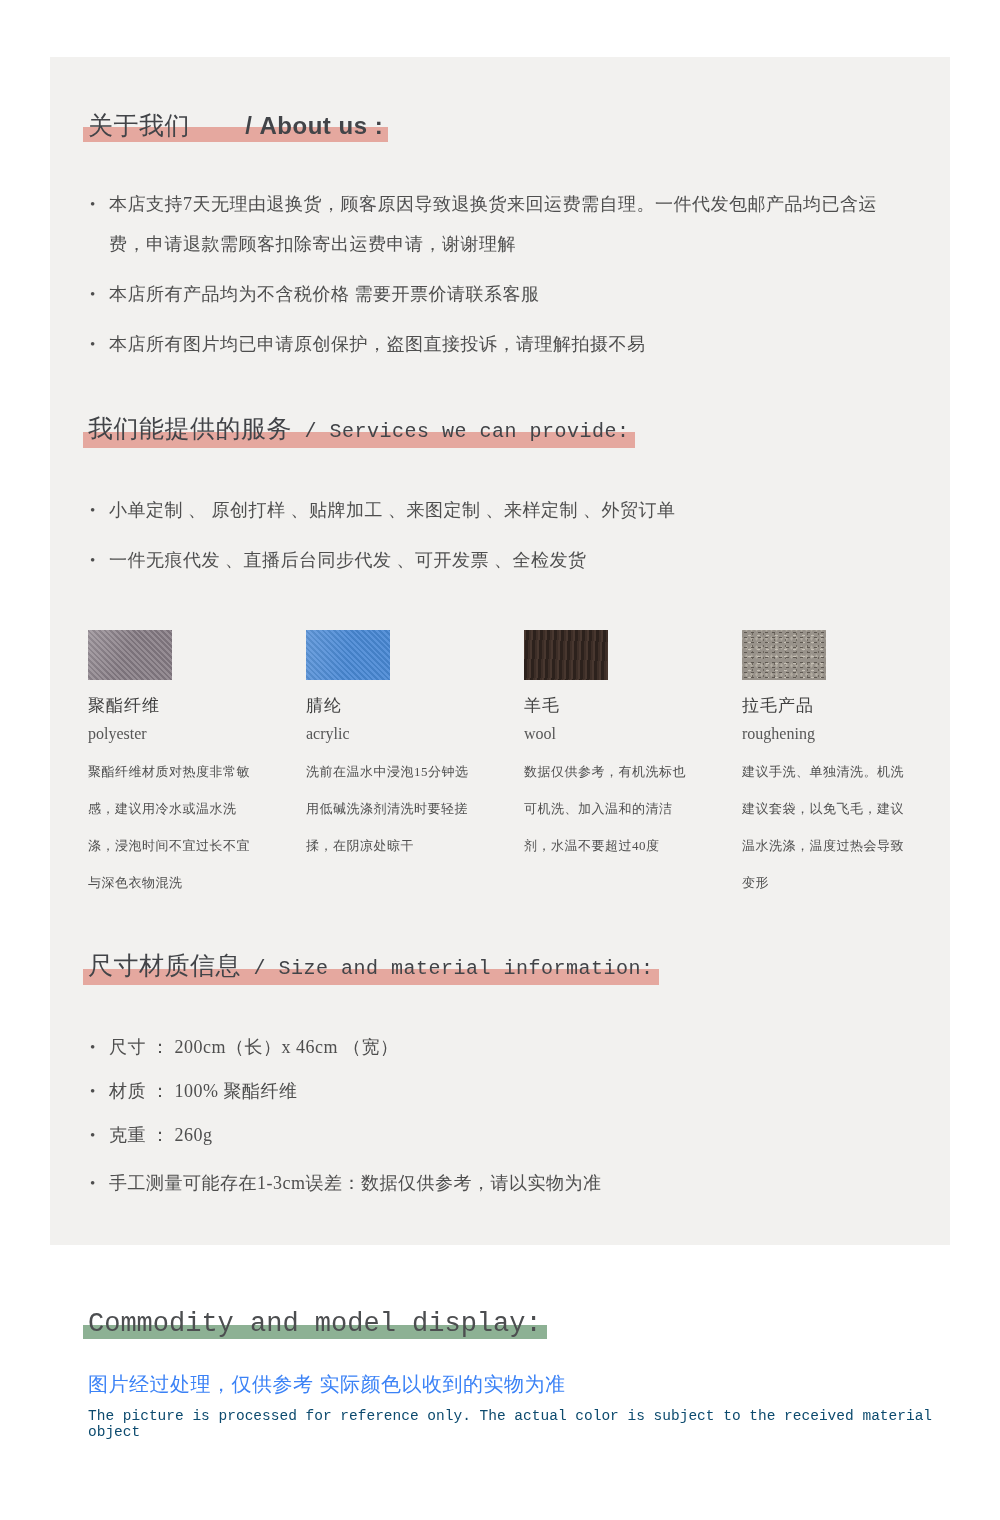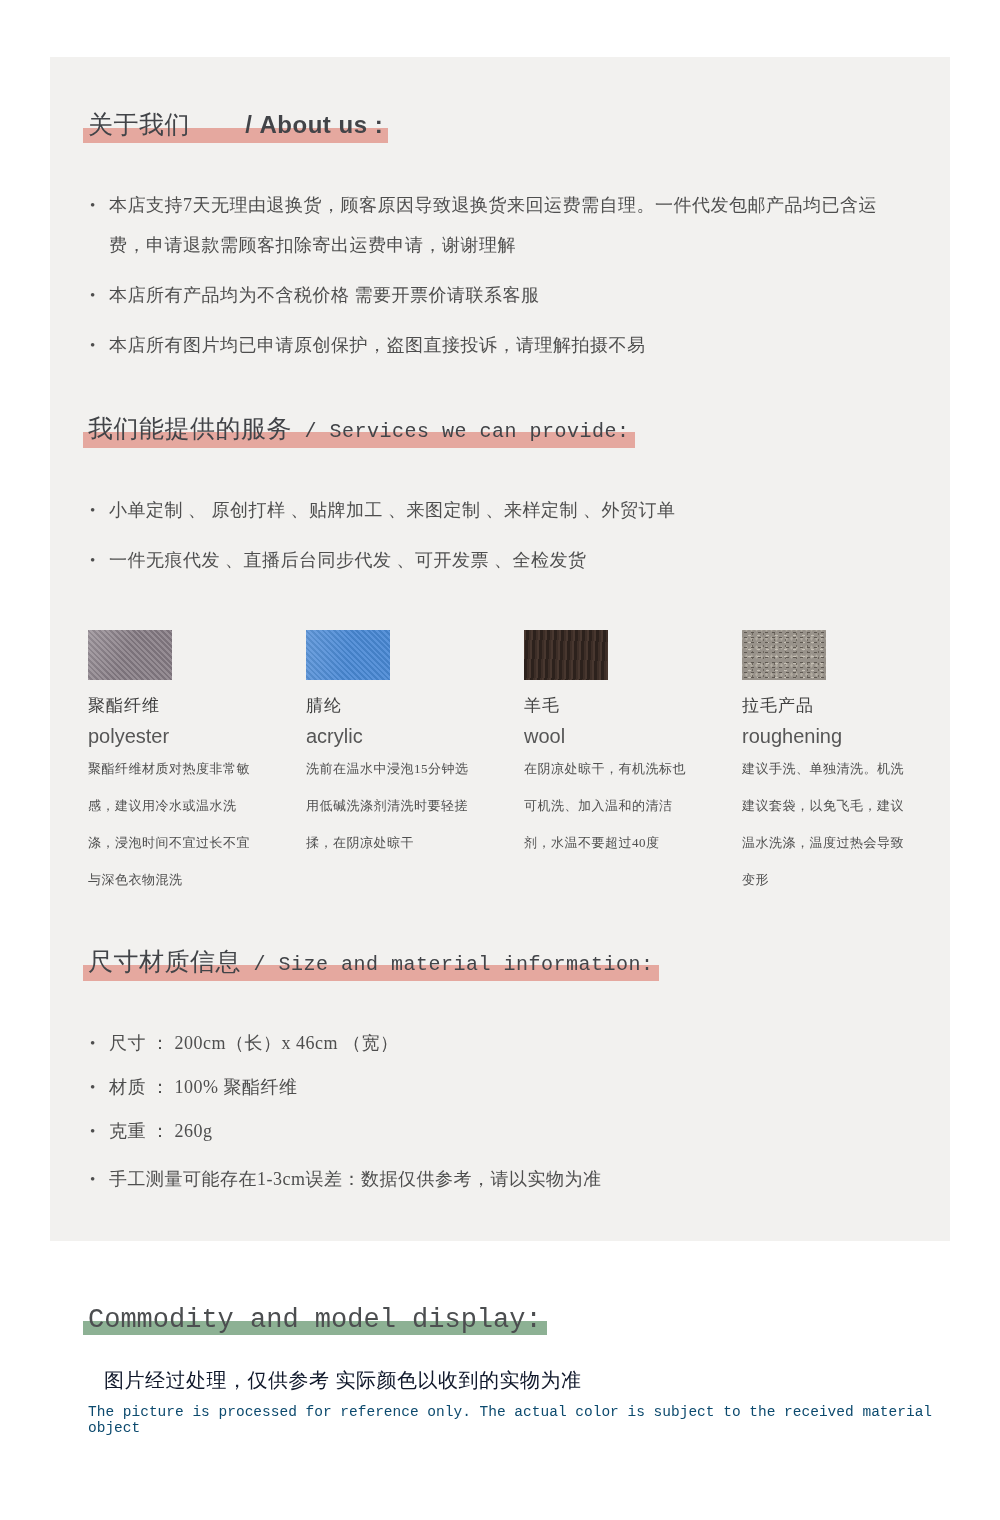--- a/index.html
+++ b/index.html
@@ -35,21 +35,21 @@
     margin-left:-5px;
     letter-spacing:.5px;
     white-space:nowrap;
   }
   .hl-pink{
     background:linear-gradient(to bottom,transparent 54%,var(--pink) 54%,var(--pink) 94%,transparent 94%);
   }
   .hl-green{
     background:linear-gradient(to bottom,transparent 54%,var(--green) 54%,var(--green) 94%,transparent 94%);
   }
-  .t-cn{font-family:Liberation Mono, monospace;}
+  .t-cn{font-family:Liberation Sans, sans-serif;}
   .t-mono{font-family:"Liberation Mono","DejaVu Sans Mono",monospace;font-size:20px;text-align:right;}
   .t-sansbold{font-family:"Liberation Sans","DejaVu Sans",sans-serif;font-weight:bold;font-size:24px;margin-left:48px;}
   ul.bullets{list-style:none;margin:0;padding:0;}
   ul.bullets li{
     position:relative;
     padding-left:21px;
     font-size:18px;
     line-height:40px;
     letter-spacing:.5px;
     color:var(--body-color);
@@ -94,22 +94,22 @@
       radial-gradient(#6c665d .9px,transparent 1.3px),
       radial-gradient(#b2aca1 .9px,transparent 1.3px);
     background-size:7px 5px,9px 7px,11px 6px,5px 9px;
     background-position:0 0,3px 2px,5px 1px,2px 4px;
   }
   .wash-name-cn{
     font-size:17px;letter-spacing:1px;
     color:#3f3f3f;margin:0 0 8px;
   }
   .wash-name-en{
-    font-family:Liberation Sans, sans-serif;
-    font-size:20px;color:#565656;margin:0 0 2px;
+    font-family:Liberation Serif, serif;
+    font-size:16px;color:#565656;margin:0 0 10px;
   }
   .wash-desc{
     font-size:13px;letter-spacing:.5px;
     line-height:37px;color:#4f4f4f;margin:0;
   }
   .size-block ul.bullets li{line-height:40px;}
   .size-block ul.bullets li + li{margin-top:4px;}
   .size-block ul.bullets li.spaced{margin-top:8px;}
   .display-block{
     padding:62px 50px 40px 88px;
@@ -121,25 +121,25 @@
     margin-left:-5px;
     padding:0 5px;
     font-weight:normal;
     font-family:"Liberation Mono","DejaVu Sans Mono",monospace;
     font-size:27px;
     line-height:34px;
     color:#4c4e50;
     white-space:nowrap;
   }
   .display-note-cn{
-    margin:0 16px 10px;
+    margin:0 0 10px;
     font-family:"Liberation Sans","DejaVu Sans",sans-serif;
     font-size:20px;
     letter-spacing:.5px;
-    color:#0f172a;
+    color:#3b82f6;
   }
   .display-note-en{
     margin:0;
     font-family:"Liberation Mono","DejaVu Sans Mono",monospace;
     font-size:14.5px;
     color:#0c4a6e;
   }
 </style>
 </head>
 <body>
@@ -177,21 +177,21 @@
         <div class="swatch swatch-acrylic"></div>
         <p class="wash-name-cn">腈纶</p>
         <p class="wash-name-en">acrylic</p>
         <p class="wash-desc">洗前在温水中浸泡15分钟选用低碱洗涤剂清洗时要轻搓揉，在阴凉处晾干</p>
       </div>
 
       <div class="wash-col">
         <div class="swatch swatch-wool"></div>
         <p class="wash-name-cn">羊毛</p>
         <p class="wash-name-en">wool</p>
-        <p class="wash-desc">在阴凉处晾干，有机洗标也可机洗、加入温和的清洁剂，水温不要超过40度</p>
+        <p class="wash-desc">数据仅供参考，有机洗标也可机洗、加入温和的清洁剂，水温不要超过40度</p>
       </div>
 
       <div class="wash-col">
         <div class="swatch swatch-roughening"></div>
         <p class="wash-name-cn">拉毛产品</p>
         <p class="wash-name-en">roughening</p>
         <p class="wash-desc">建议手洗、单独清洗。机洗建议套袋，以免飞毛，建议温水洗涤，温度过热会导致变形</p>
       </div>
 
     </div>

